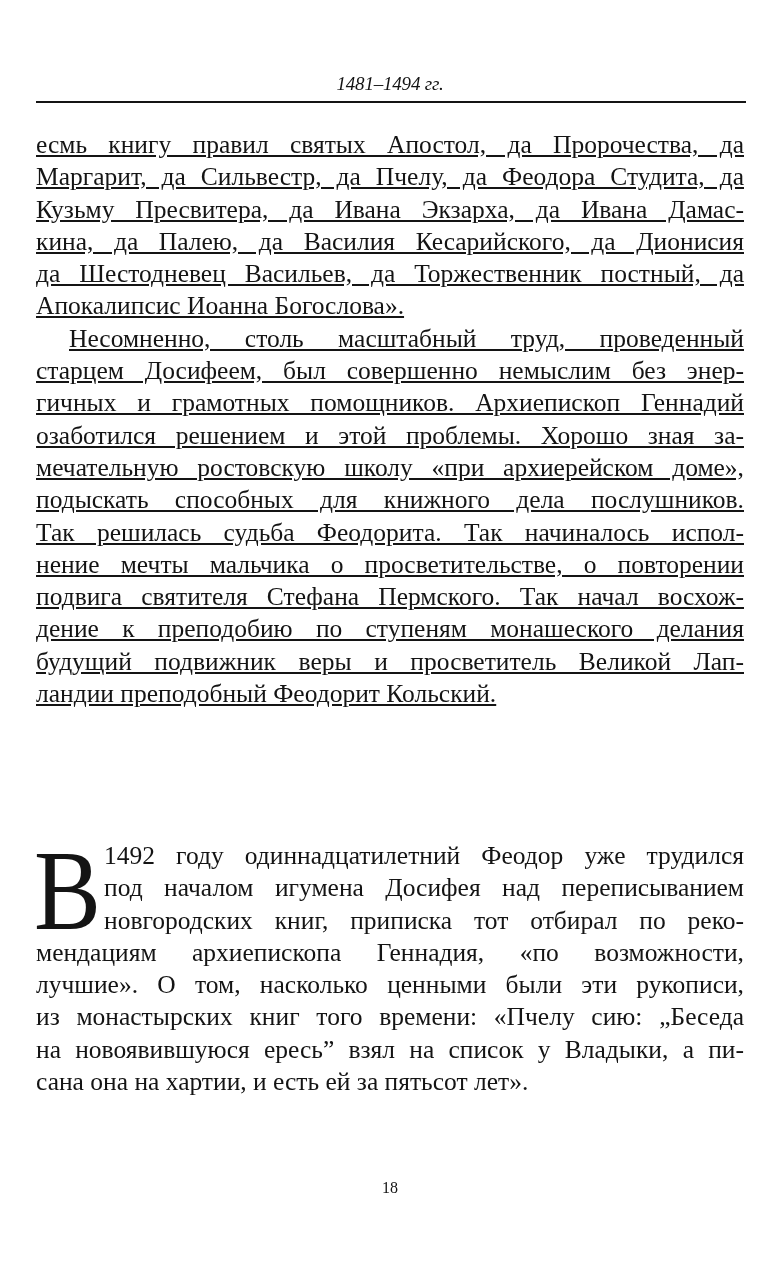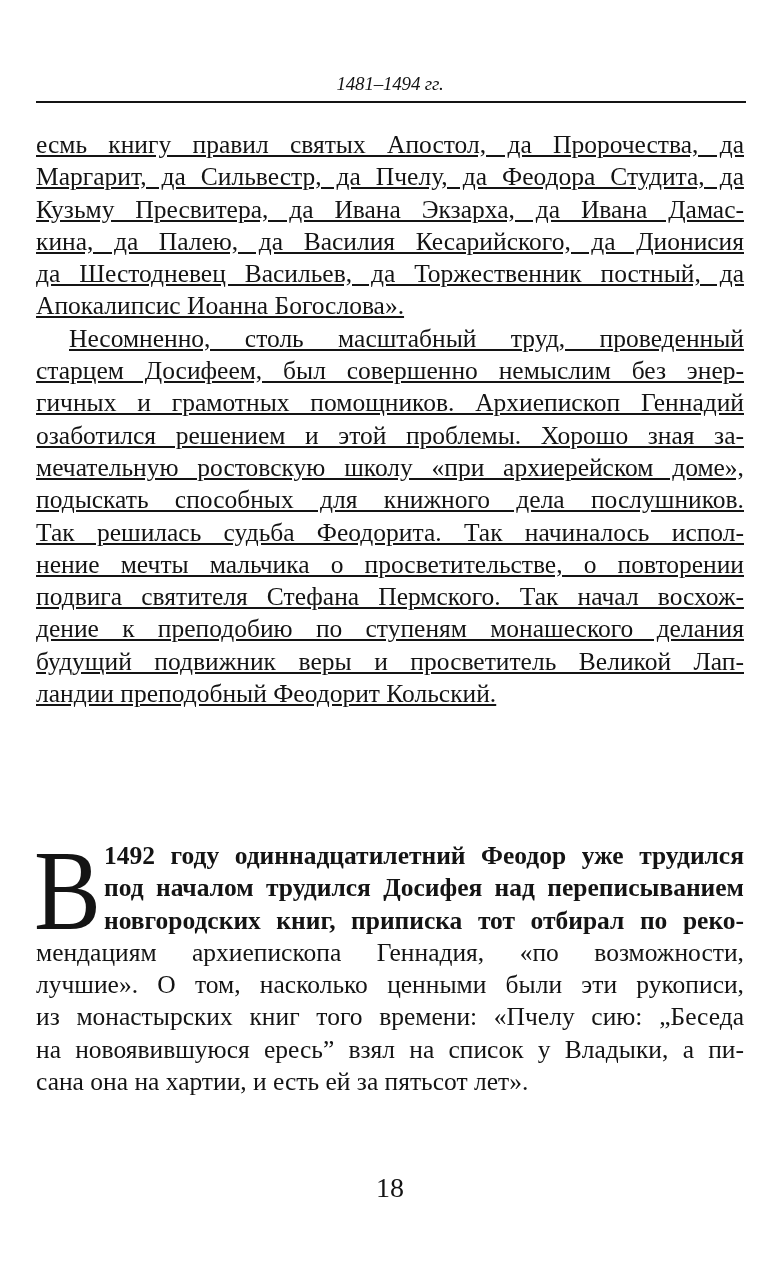--- a/index.html
+++ b/index.html
@@ -78,29 +78,28 @@
       top: -14px;
       font-size: 114px;
       line-height: 114px;
       font-family: "Liberation Serif", "DejaVu Serif", serif;
       font-weight: normal;
       transform: scaleX(0.88);
       transform-origin: left top;
     }
     .line.after-cap {
       padding-left: 68px;
-      font-weight: bold;
     }
     .folio {
       position: absolute;
       top: 1173px;
       left: 0;
       width: 708px;
       text-align: center;
-      font-size: 28px;
+      font-size: 16px;
       line-height: 30px;
     }
   </style>
 </head>
 <body>
 
 <div class="page">
 
   <div class="running-head">1481–1494 гг.</div>
   <div class="head-rule"></div>
@@ -124,21 +123,21 @@
     <span class="line">дение к преподобию по ступеням монашеского делания</span>
     <span class="line">будущий подвижник веры и просветитель Великой Лап-</span>
     <span class="line last">ландии преподобный Феодорит Кольский.</span>
   </div>
 
   <div class="body-text block2">
     <div class="dropcap-wrap">
       <span class="dropcap">В</span>
     </div>
     <span class="line after-cap">1492 году одиннадцатилетний Феодор уже трудился</span>
-    <span class="line after-cap">под началом трудился Досифея над переписыванием</span>
+    <span class="line after-cap">под началом игумена Досифея над переписыванием</span>
     <span class="line after-cap">новгородских книг, приписка тот отбирал по реко-</span>
     <span class="line">мендациям архиепископа Геннадия, «по возможности,</span>
     <span class="line">лучшие». О том, насколько ценными были эти рукописи,</span>
     <span class="line">из монастырских книг того времени: «Пчелу сию: „Беседа</span>
     <span class="line">на новоявившуюся ересь” взял на список у Владыки, а пи-</span>
     <span class="line last">сана она на хартии, и есть ей за пятьсот лет».</span>
   </div>
 
   <div class="folio">18</div>
 

